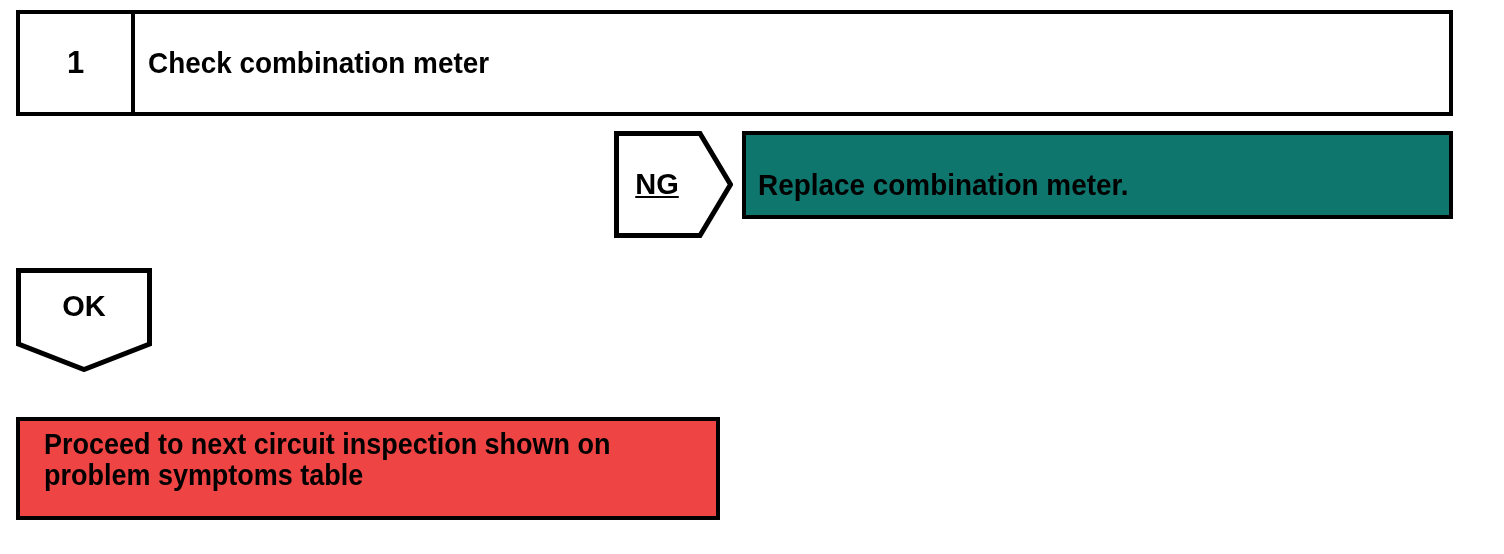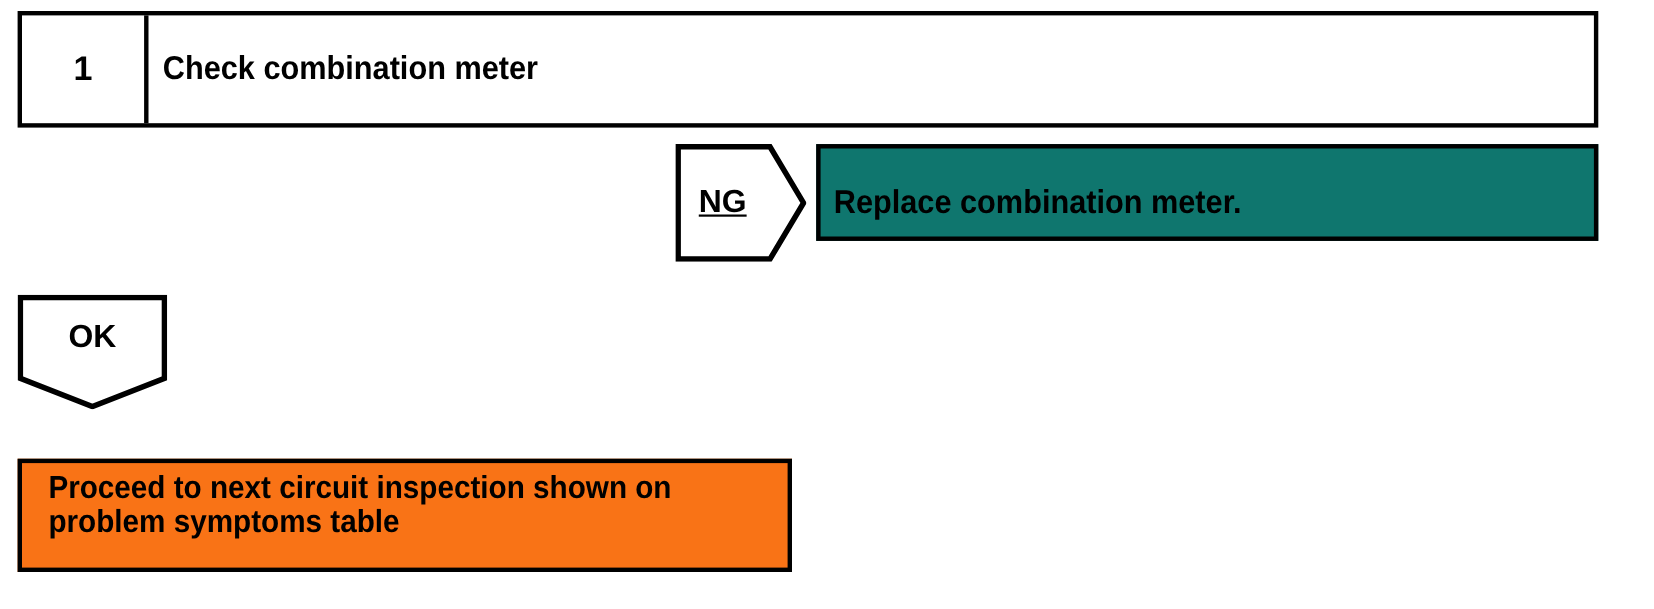--- a/index.html
+++ b/index.html
@@ -150,21 +150,21 @@
 
   
   .proceed-box {
     position: absolute;
     left: 16px;
     top: 417px;
     width: 704px;   
     height: 103px;  
     box-sizing: border-box;
     border: 4px solid #000000;
-    background: #f97316;
+    background: #ef4444;
   }
   .proceed-text {
     position: absolute;
     left: 24px;
     top: 8px;
     font-size: 29px;
     font-weight: bold;
     line-height: 31px;
     color: #000000;
     white-space: nowrap;

